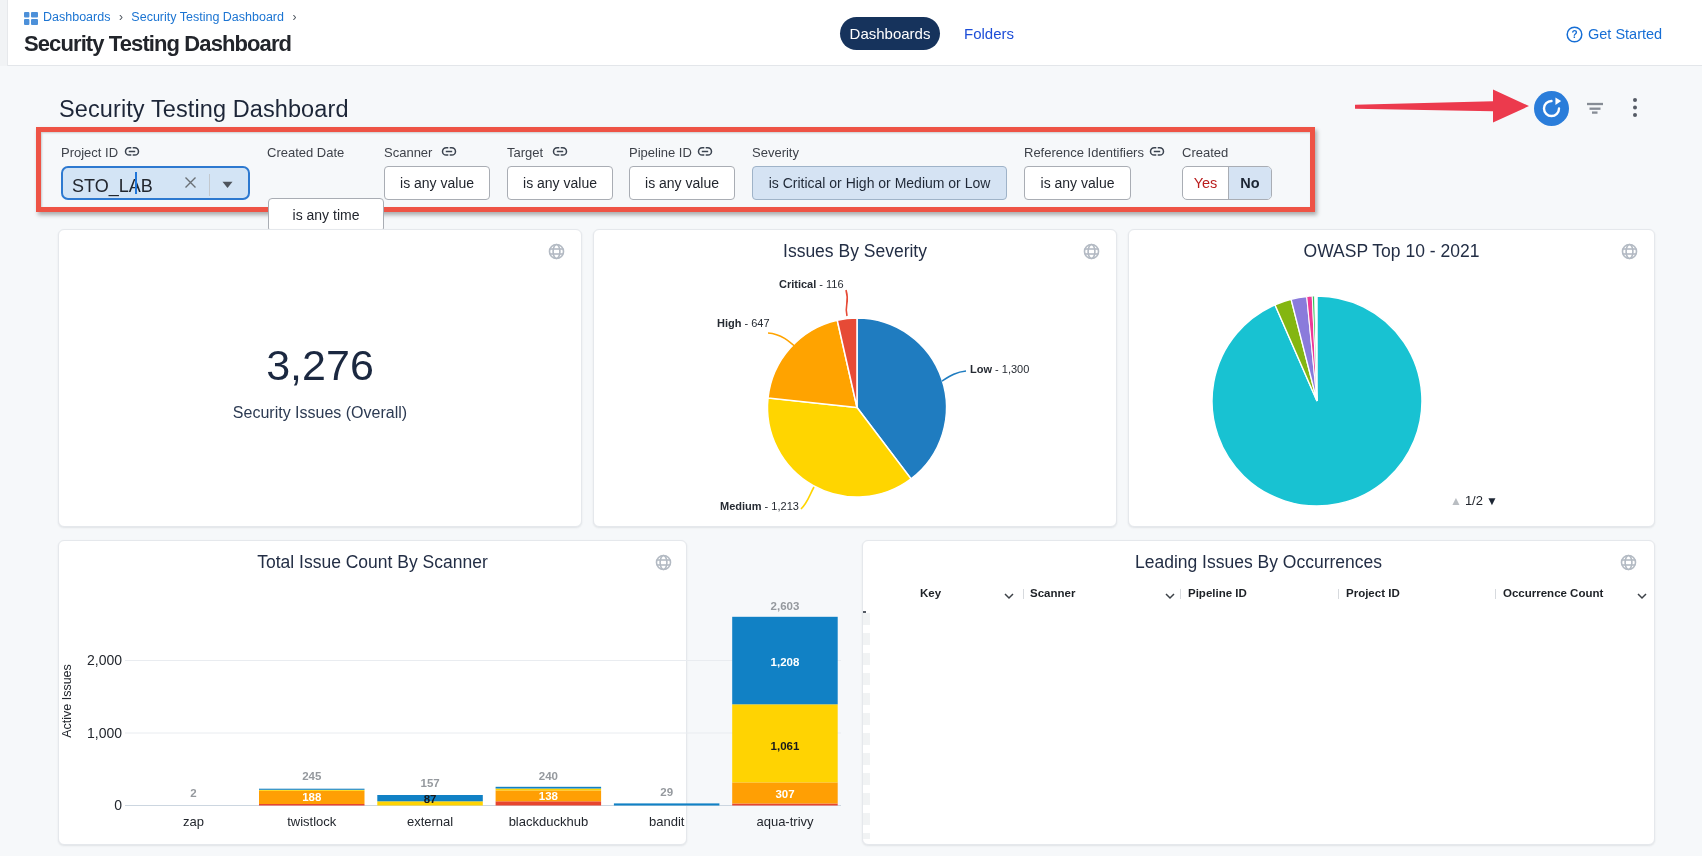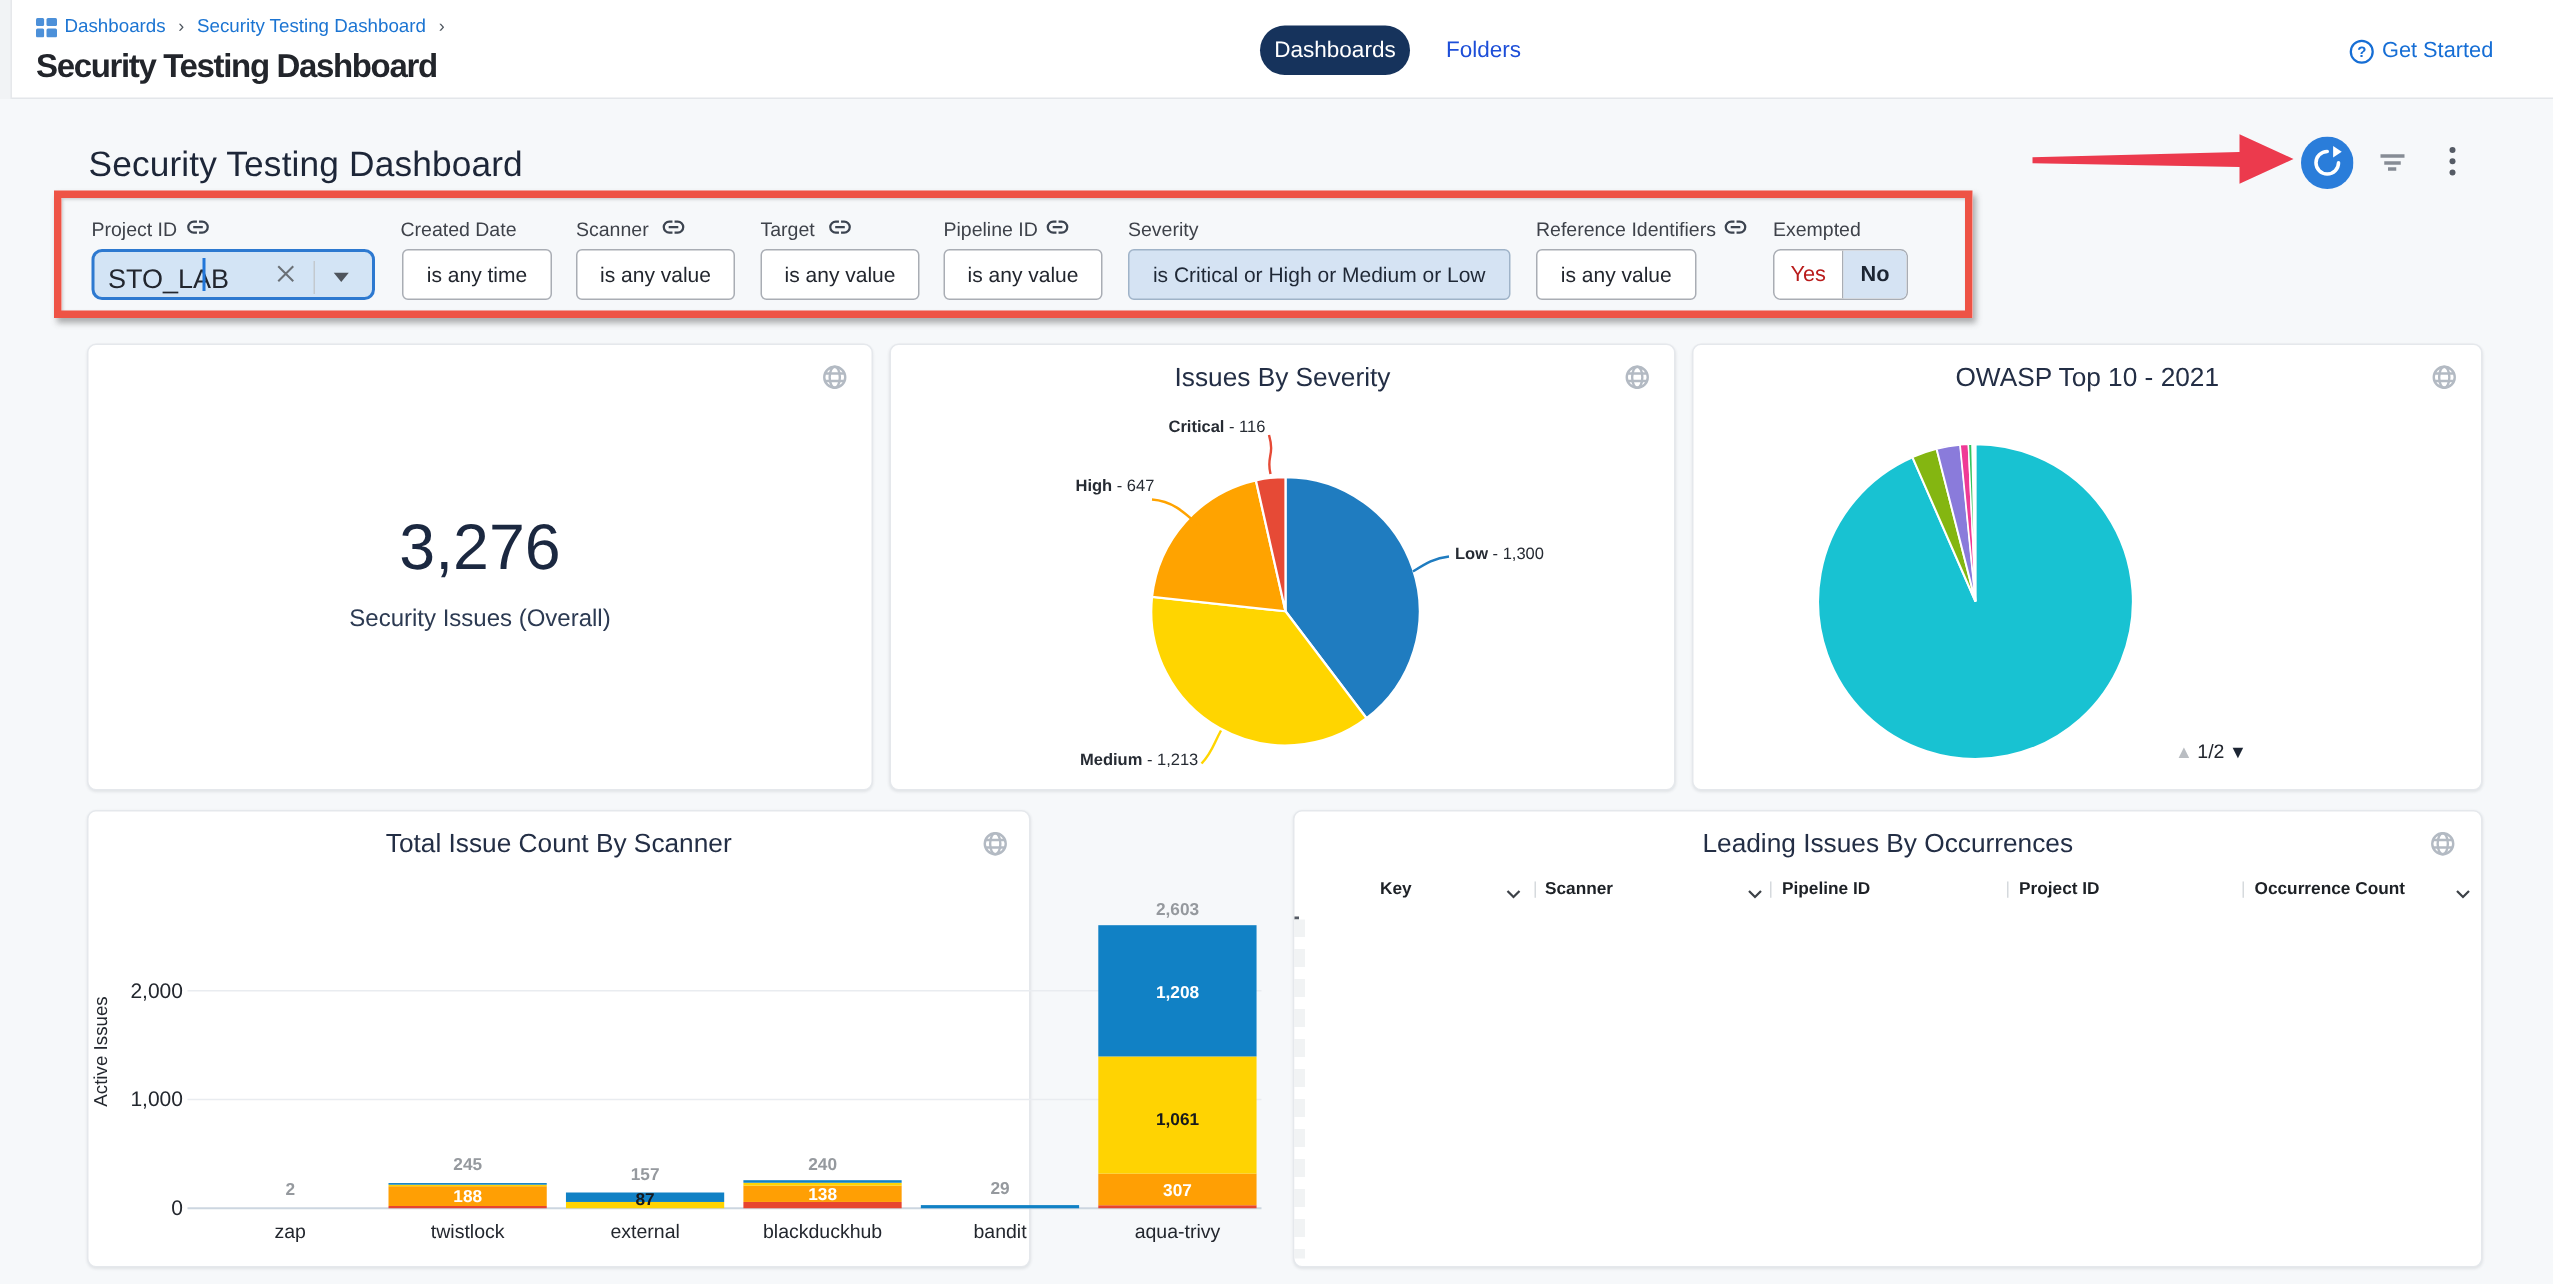--- a/index.html
+++ b/index.html
@@ -59,21 +59,21 @@
 <div class="abs" style="left:135px;top:172px;width:1.5px;height:22px;background:#2176d9;"></div>
 <svg class="abs" style="left:184px;top:176px" width="13" height="13" viewBox="0 0 13 13">
     <path d="M1.5,1.5 L11.5,11.5 M11.5,1.5 L1.5,11.5" stroke="#6a7076" stroke-width="1.4"></path>
   </svg>
 <div class="abs" style="left:209px;top:174px;width:1px;height:22px;background:#c3c9cf;"></div>
 <svg class="abs" style="left:222px;top:181px" width="11" height="8" viewBox="0 0 11 8">
     <path d="M0.5,0.8 L5.5,7 L10.5,0.8 Z" fill="#4e545c"></path>
   </svg>
 
 <div class="flabel" style="left:267px">Created Date</div>
-<div class="fbox" style="left:268px;width:100px;">is any time</div>
+<div class="fbox" style="left:268px;width:116px;margin-top:32px;">is any time</div>
 
 <div class="flabel" style="left:384px">Scanner</div>
 <svg class="abs" style="left:441px;top:146px" width="16" height="11" viewBox="0 0 16 10.2">
     <path d="M7.3,1.3 H5.2 a3.7,3.7 0 0 0 0,7.4 H7.3 M8.7,1.3 H10.8 a3.7,3.7 0 0 1 0,7.4 H8.7 M4.8,5 H11.2" fill="none" stroke="#3c4450" stroke-width="1.5"></path>
   </svg>
 <div class="fbox" style="left:384px;width:106px;">is any value</div>
 
 <div class="flabel" style="left:507px">Target</div>
 <svg class="abs" style="left:552px;top:146px" width="16" height="11" viewBox="0 0 16 10.2">
     <path d="M7.3,1.3 H5.2 a3.7,3.7 0 0 0 0,7.4 H7.3 M8.7,1.3 H10.8 a3.7,3.7 0 0 1 0,7.4 H8.7 M4.8,5 H11.2" fill="none" stroke="#3c4450" stroke-width="1.5"></path>
@@ -88,21 +88,21 @@
 
 <div class="flabel" style="left:752px">Severity</div>
 <div class="fbox" style="left:752px;width:255px;background:#d5e3f3;border-color:#9fb3c8;color:#1f2836;">is Critical or High or Medium or Low</div>
 
 <div class="flabel" style="left:1024px">Reference Identifiers</div>
 <svg class="abs" style="left:1149px;top:146px" width="16" height="11" viewBox="0 0 16 10.2">
     <path d="M7.3,1.3 H5.2 a3.7,3.7 0 0 0 0,7.4 H7.3 M8.7,1.3 H10.8 a3.7,3.7 0 0 1 0,7.4 H8.7 M4.8,5 H11.2" fill="none" stroke="#3c4450" stroke-width="1.5"></path>
   </svg>
 <div class="fbox" style="left:1024px;width:107px;">is any value</div>
 
-<div class="flabel" style="left:1182px">Exempted</div>
+<div class="flabel" style="left:1182px">Created</div>
 <div class="abs" style="left:1182px;top:166px;width:90px;height:34px;border:1px solid #a9adb4;border-radius:5px;background:#fff;overflow:hidden;display:flex;">
   <div style="width:47px;text-align:center;line-height:32px;font-size:14.5px;color:#b91c1c;border-right:1px solid #a9adb4;">Yes</div>
   <div style="width:43px;text-align:center;line-height:32px;font-size:14.5px;font-weight:700;color:#1c2533;background:#d5e3f3;">No</div>
 </div>
 <svg class="abs" style="left:1340px;top:80px" width="200" height="55" viewBox="0 0 200 55">
   <polygon points="15,24.8 153,21.3 153,9.5 189,26 153,42.5 153,31.3 15,28.8" fill="#ec3a4d"></polygon>
 </svg>
 <svg class="abs" style="left:1534px;top:91px" width="35" height="35" viewBox="0 0 34 34">
   <circle cx="17" cy="17" r="17" fill="#2a7dda"></circle>
   <path d="M17 9.7 a7.3 7.3 0 1 0 7.3 7.3" fill="none" stroke="#fff" stroke-width="2.3" stroke-linecap="round"></path>

